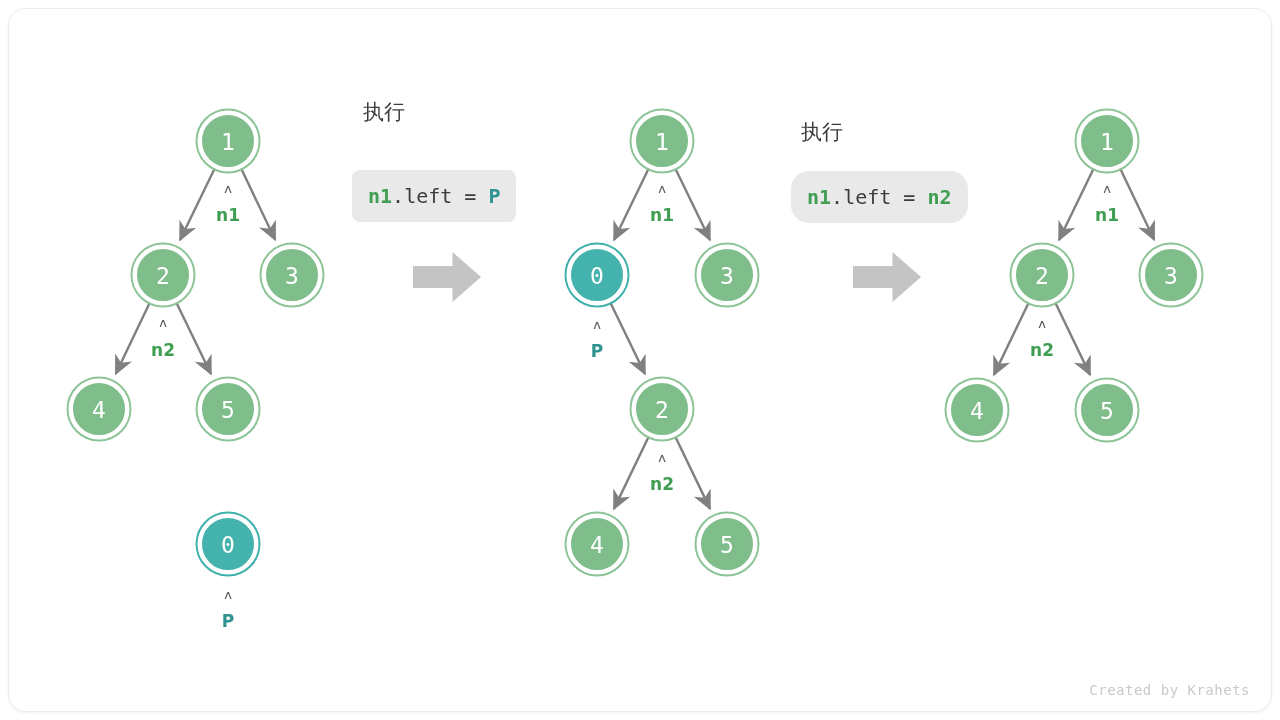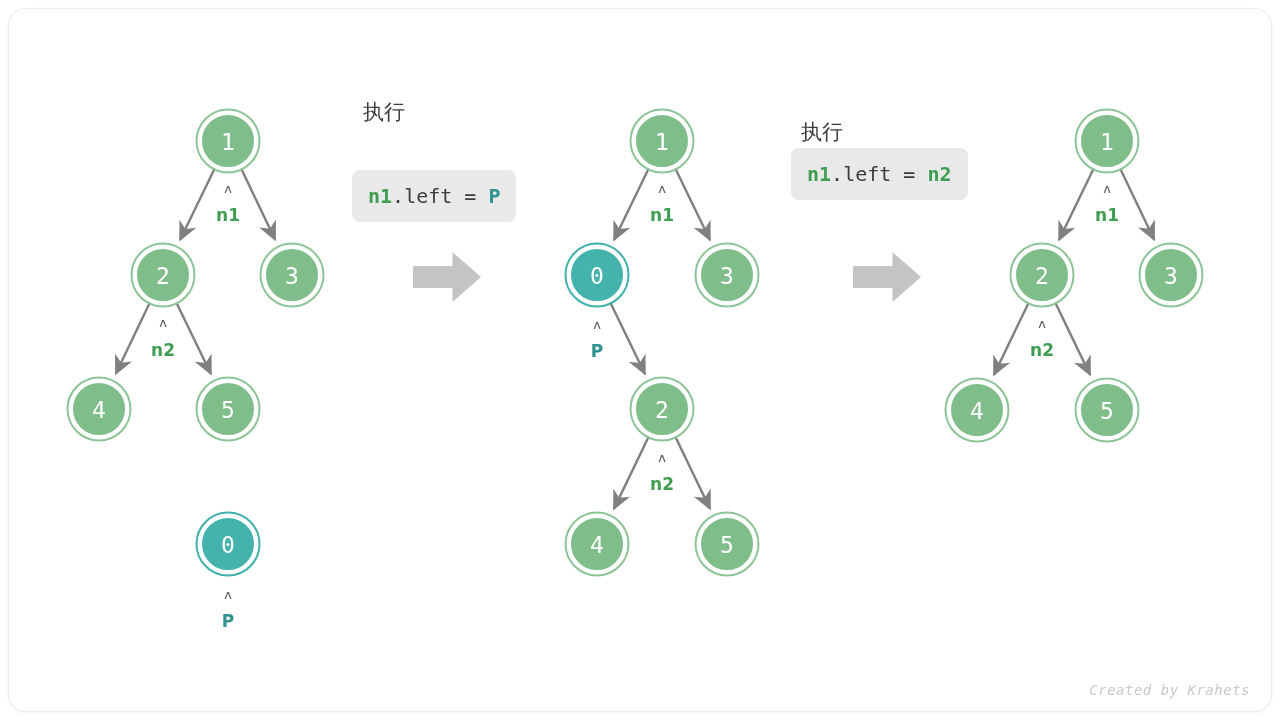--- a/index.html
+++ b/index.html
@@ -84,21 +84,20 @@
   .code-box .tok-teal  { color: #2f938f; font-weight: bold; }
   .code-box .tok-plain { color: #3b3b3b; }
   .credit {
     position: absolute;
     right: 30px;
     bottom: 22px;
     font-family: "DejaVu Sans Mono", "Liberation Mono", monospace;
     font-size: 14px;
     color: #c9c9c9;
     letter-spacing: 0.5px;
-    font-style: italic;
   }
 </style>
 </head>
 <body>
 
 <div id="canvas">
   <div class="card"></div>
 
   <svg class="diagram" viewBox="0 0 1280 720" xmlns="http://www.w3.org/2000/svg">
     <defs>
@@ -245,16 +244,16 @@
             <text x="1042" y="350" class="ptr-label ptr-green">n2</text>
           </g>
         </g>
       </g>
   </svg>
 
   <div class="step-title" style="left:363px; top:98px;">执行</div>
   <div class="code-box" id="code-box-1" style="left:352px; top:143px;margin-top:27px;"><div><span class="tok-green">n1</span><span class="tok-plain">.left = </span><span class="tok-teal">P</span></div></div>
 
   <div class="step-title" style="left:801px; top:118px;">执行</div>
-  <div class="code-box" id="code-box-2" style="left:791px; top:148px;"><div><span class="tok-green">n1</span><span class="tok-plain">.left = </span><span class="tok-green">n2</span></div></div>
+  <div class="code-box" id="code-box-2" style="left:791px; top:171px;border-radius:18px;"><div><span class="tok-green">n1</span><span class="tok-plain">.left = </span><span class="tok-green">n2</span></div></div>
 
   <div class="credit">Created by Krahets</div>
 </div>
 
 </body></html>

